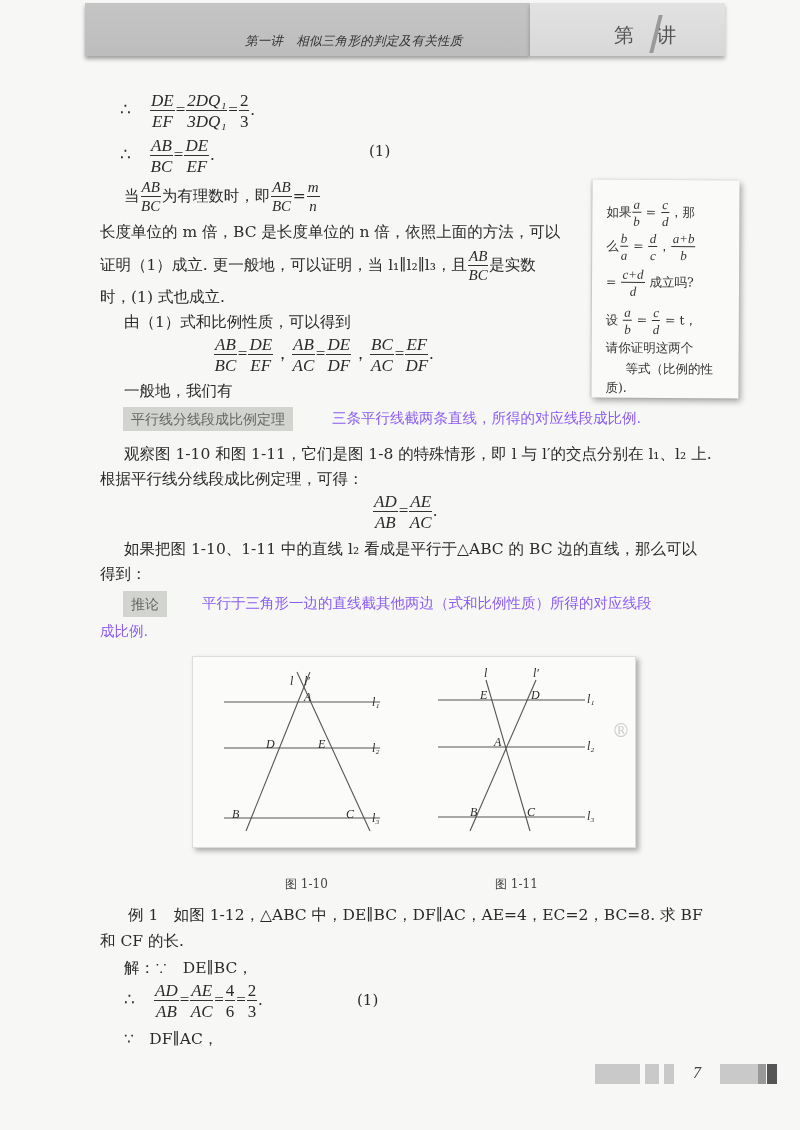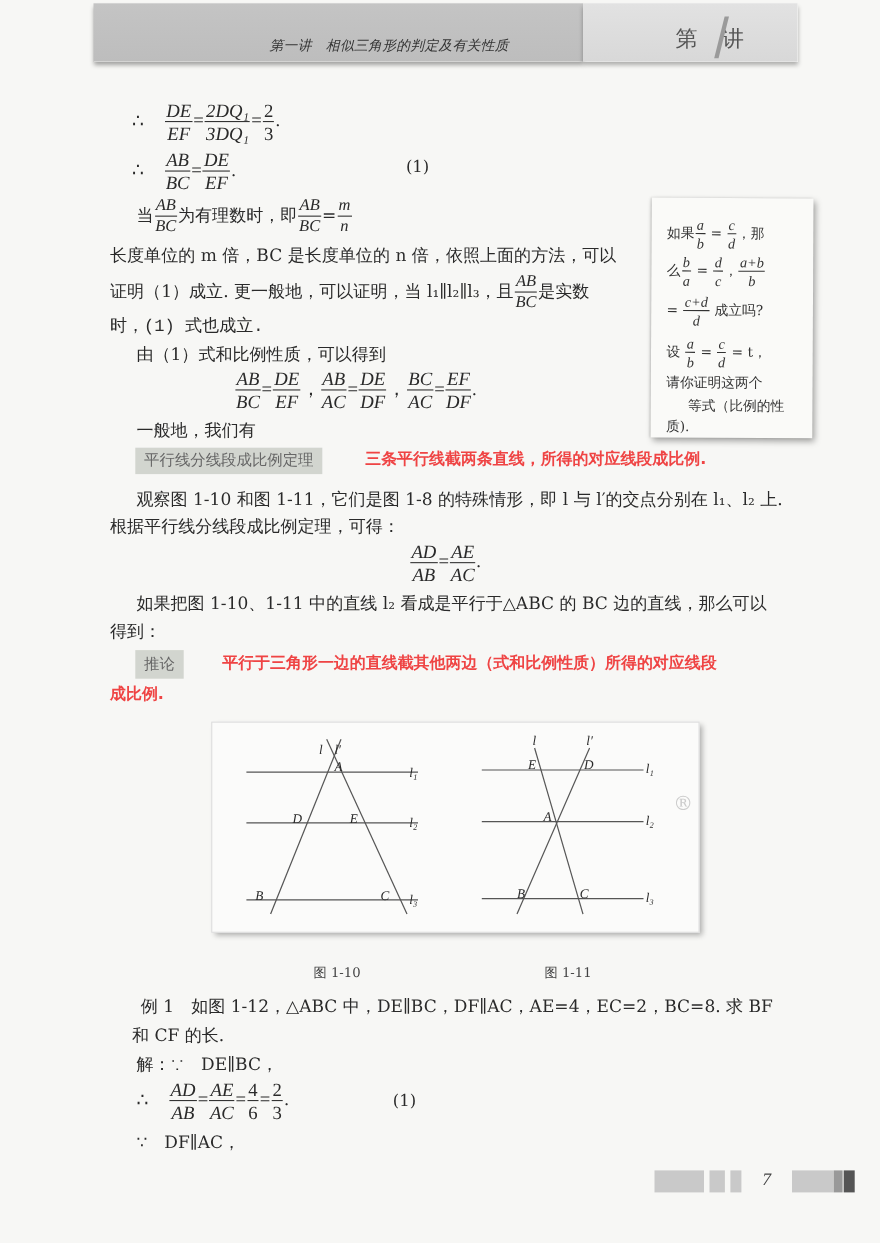--- a/index.html
+++ b/index.html
@@ -50,21 +50,21 @@
     font-size:12.5px; color:#333;
   }
   .note .nl { position:absolute; left:14px; white-space:nowrap; }
   .note .frac { font-size:13px; }
   
   .label-box {
     position:absolute; background:#d2d5cf; color:#666;
     font-family:"DejaVu Sans", sans-serif; font-size:14px;
     padding:5px 8px; line-height:1;
   }
-  .bold { font-family:"DejaVu Sans", sans-serif; font-weight:bold; font-size:14.5px; color:#ef4444; }
+  .bold { font-family:"DejaVu Sans", sans-serif; font-weight:normal; font-size:14.5px; color:#8b5cf6; }
   
   .fig-frame {
     position:absolute; left:192px; top:656px; width:442px; height:190px;
     background:#fbfbfa; border:1px solid #ddd;
     box-shadow:3px 3px 5px rgba(0,0,0,0.3);
   }
   .cap { position:absolute; font-size:12px; color:#444; font-family:"DejaVu Serif", serif; }
   
   .fblk { position:absolute; top:1064px; height:20px; background:#c9c9c9; }
 </style>
@@ -115,21 +115,21 @@
       <span class="d">n</span>
     </span>
 </div>
 <div class="line" style="left:100px;top:225px;">长度单位的 m 倍，BC 是长度单位的 n 倍，依照上面的方法，可以</div>
 <div class="line" style="left:100px;top:249px;">
   <span>证明（1）成立. 更一般地，可以证明，当 l₁∥l₂∥l₃，且</span><span class="frac it" style="font-size:15px">
       <span class="n">AB</span>
       <span class="d">BC</span>
     </span><span>是实数</span>
 </div>
-<div class="line" style="left:100px;top:290px;font-family:Liberation Mono, monospace;">时，(1) 式也成立.</div>
+<div class="line" style="left:100px;top:290px;">时，(1) 式也成立.</div>
 
 <div class="line" style="left:124px;top:315px;">由（1）式和比例性质，可以得到</div>
 
 <div class="line eq" style="left:213px;top:336px;">
   <span class="frac it">
       <span class="n">AB</span>
       <span class="d">BC</span>
     </span>=<span class="frac it">
       <span class="n">DE</span>
       <span class="d">EF</span>
@@ -256,21 +256,21 @@
 <div class="abs it" style="left:587px;top:692px;font-size:12px;">l₁</div>
 <div class="abs it" style="left:587px;top:739px;font-size:12px;">l₂</div>
 <div class="abs it" style="left:587px;top:809px;font-size:12px;">l₃</div>
 
 <div class="abs" style="left:612px;top:720px;font-size:18px;color:#ccc;">®</div>
 
 <div class="cap" style="left:285px;top:876px;">图 1-10</div>
 <div class="cap" style="left:495px;top:876px;">图 1-11</div>
 
 <div class="line" style="left:128px;top:908px;">例 1　如图 1-12，△ABC 中，DE∥BC，DF∥AC，AE=4，EC=2，BC=8. 求 BF</div>
-<div class="line" style="left:100px;top:934px;margin-left:20px;">和 CF 的长.</div>
+<div class="line" style="left:100px;top:934px;">和 CF 的长.</div>
 <div class="line" style="left:124px;top:961px;">解：∵　DE∥BC，</div>
 
 <div class="line eq" style="left:124px;top:982px;">
   <span class="therefore">∴</span>
   <span class="frac it">
       <span class="n">AD</span>
       <span class="d">AB</span>
     </span>=<span class="frac it">
       <span class="n">AE</span>
       <span class="d">AC</span>

